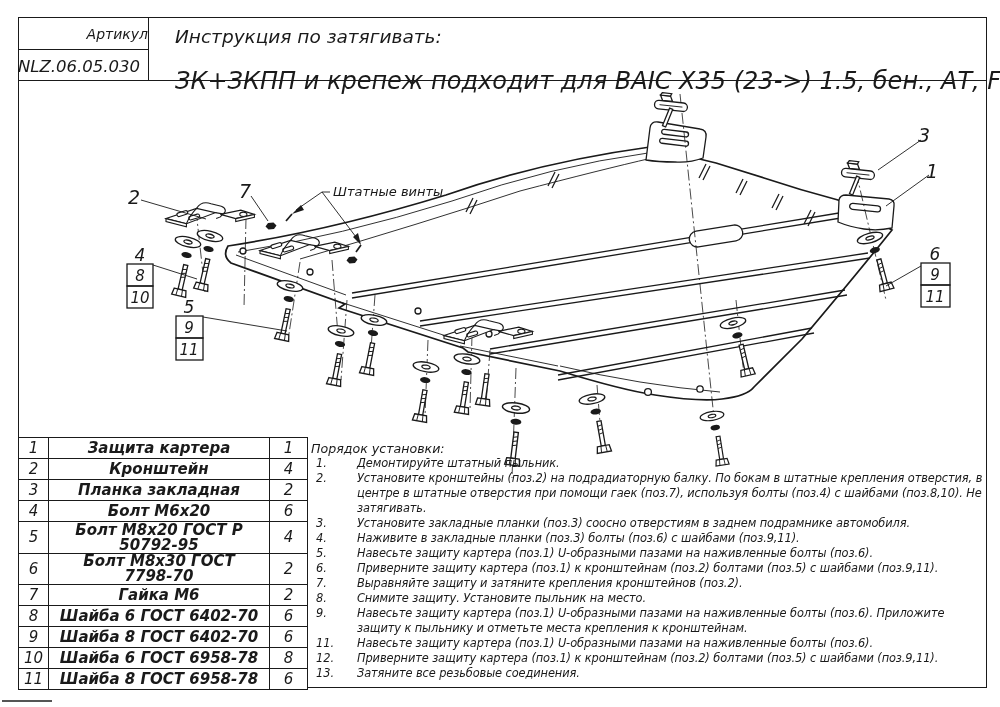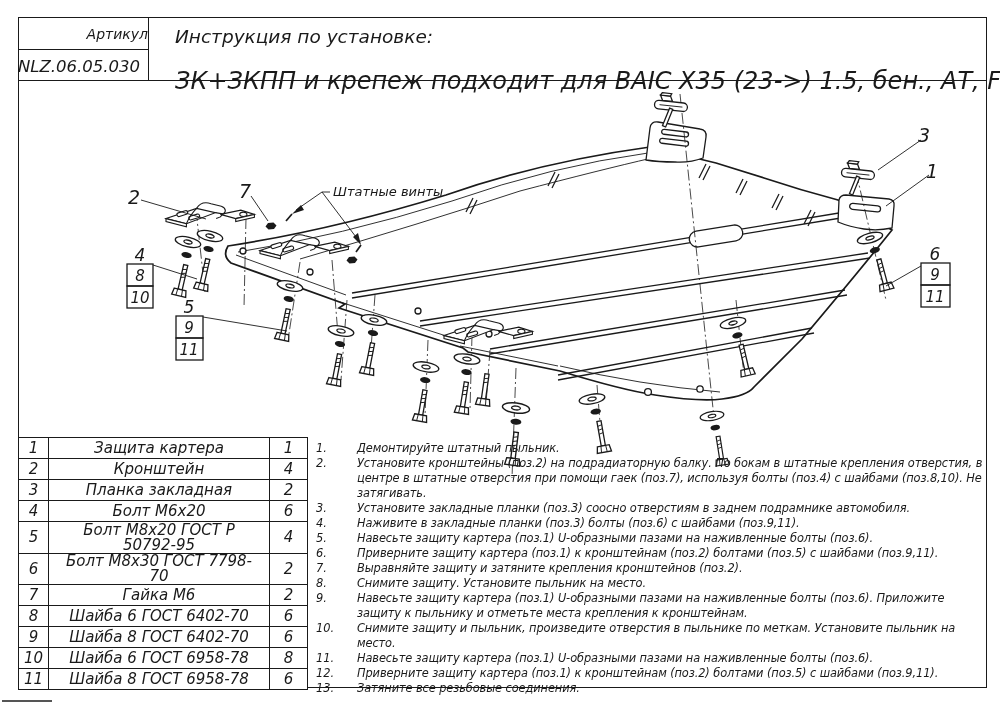--- a/index.html
+++ b/index.html
@@ -33,41 +33,41 @@
   svg.draw text.bx{font-size:15px;text-anchor:middle;}
   svg.draw text.lbl{font-size:13px;}
   
   table.parts{position:absolute;left:18px;top:437px;width:289px;border-collapse:collapse;
     z-index:5;table-layout:fixed;background:#fff;}
   table.parts td,table.parts th{border:1.5px solid #1a1a1a;font-style:italic;font-weight:normal;
     text-align:center;vertical-align:middle;padding:0;font-size:15px;line-height:15px;}
   table.parts th{height:20px;font-size:15.5px;}
   table.parts td{height:20px;}
   table.parts tr.dbl td{height:31px;}
-  table.parts td.name{padding:0 10px;}
+  table.parts td.name{padding:0 10px;font-weight:bold;}
   col.c-pos{width:30px;} col.c-name{width:221px;} col.c-qty{width:38px;}
   
   .instr{position:absolute;left:311px;top:441px;width:674px;z-index:5;}
   .instr-title{font-size:12.6px;font-style:italic;line-height:15px;}
   .instr-item{display:grid;grid-template-columns:46px 1fr;font-size:11.4px;
     font-style:italic;line-height:15px;}
   .instr-item .no{padding-left:5px;}
   .instr-item .tx{letter-spacing:-0.1px;}
   .artifact{position:absolute;left:2px;top:700px;width:50px;height:2px;background:#555;z-index:1;}
 </style>
 </head>
 <body>
 
 <div class="frame"></div>
 <div class="hdr-split-v"></div>
 <div class="hdr-split-h"></div>
 <div class="hdr-bottom"></div>
 <div class="article-label">Артикул</div>
 <div class="article-number">NLZ.06.05.030</div>
-<div class="title1">Инструкция по установке:</div>
+<div class="title1">Инструкция по затягивать:</div>
 <div class="title2">ЗК+ЗКПП и крепеж подходит для BAIC X35 (23-&gt;) 1.5, бен., АТ, FWD</div>
 <div class="artifact"></div>
 
 <svg class="draw" viewBox="0 0 1000 707">
   <defs>
     <g id="boltasm">
       <ellipse cx="0" cy="0" rx="13" ry="4.8" class="w"></ellipse>
       <ellipse cx="0" cy="0" rx="4.2" ry="1.8" class="w"></ellipse>
       <ellipse cx="1.5" cy="13" rx="5.2" ry="2.9" class="dark"></ellipse>
       <g transform="translate(3,23)">
@@ -347,20 +347,21 @@
       </tr>
   <tr>
         <td>11</td>
         <td class="name">Шайба 8 ГОСТ 6958-78</td>
         <td>6</td>
       </tr>
 </tbody>
   </table>
 
 <div class="instr">
+  <div class="instr-title">Порядок установки:</div>
   <div class="instr-item">
       <span class="no">1.</span>
       <span class="tx">Демонтируйте штатный пыльник.</span>
     </div>
   <div class="instr-item">
       <span class="no">2.</span>
       <span class="tx">Установите кронштейны (поз.2) на подрадиаторную балку. По бокам в штатные крепления отверстия, в центре в штатные отверстия при помощи гаек (поз.7), используя болты (поз.4) с шайбами (поз.8,10). Не затягивать.</span>
     </div>
   <div class="instr-item">
       <span class="no">3.</span>
@@ -384,24 +385,20 @@
     </div>
   <div class="instr-item">
       <span class="no">8.</span>
       <span class="tx">Снимите защиту. Установите пыльник на место.</span>
     </div>
   <div class="instr-item">
       <span class="no">9.</span>
       <span class="tx">Навесьте защиту картера (поз.1) U-образными пазами на наживленные болты (поз.6). Приложите защиту к пыльнику и отметьте места крепления к кронштейнам.</span>
     </div>
   <div class="instr-item">
-      <span class="no">10.</span>
-      <span class="tx">Снимите защиту и пыльник, произведите отверстия в пыльнике по меткам. Установите пыльник на место.</span>
-    </div>
-  <div class="instr-item">
       <span class="no">11.</span>
       <span class="tx">Навесьте защиту картера (поз.1) U-образными пазами на наживленные болты (поз.6).</span>
     </div>
   <div class="instr-item">
       <span class="no">12.</span>
       <span class="tx">Приверните защиту картера (поз.1) к кронштейнам (поз.2) болтами (поз.5) с шайбами (поз.9,11).</span>
     </div>
   <div class="instr-item">
       <span class="no">13.</span>
       <span class="tx">Затяните все резьбовые соединения.</span>

